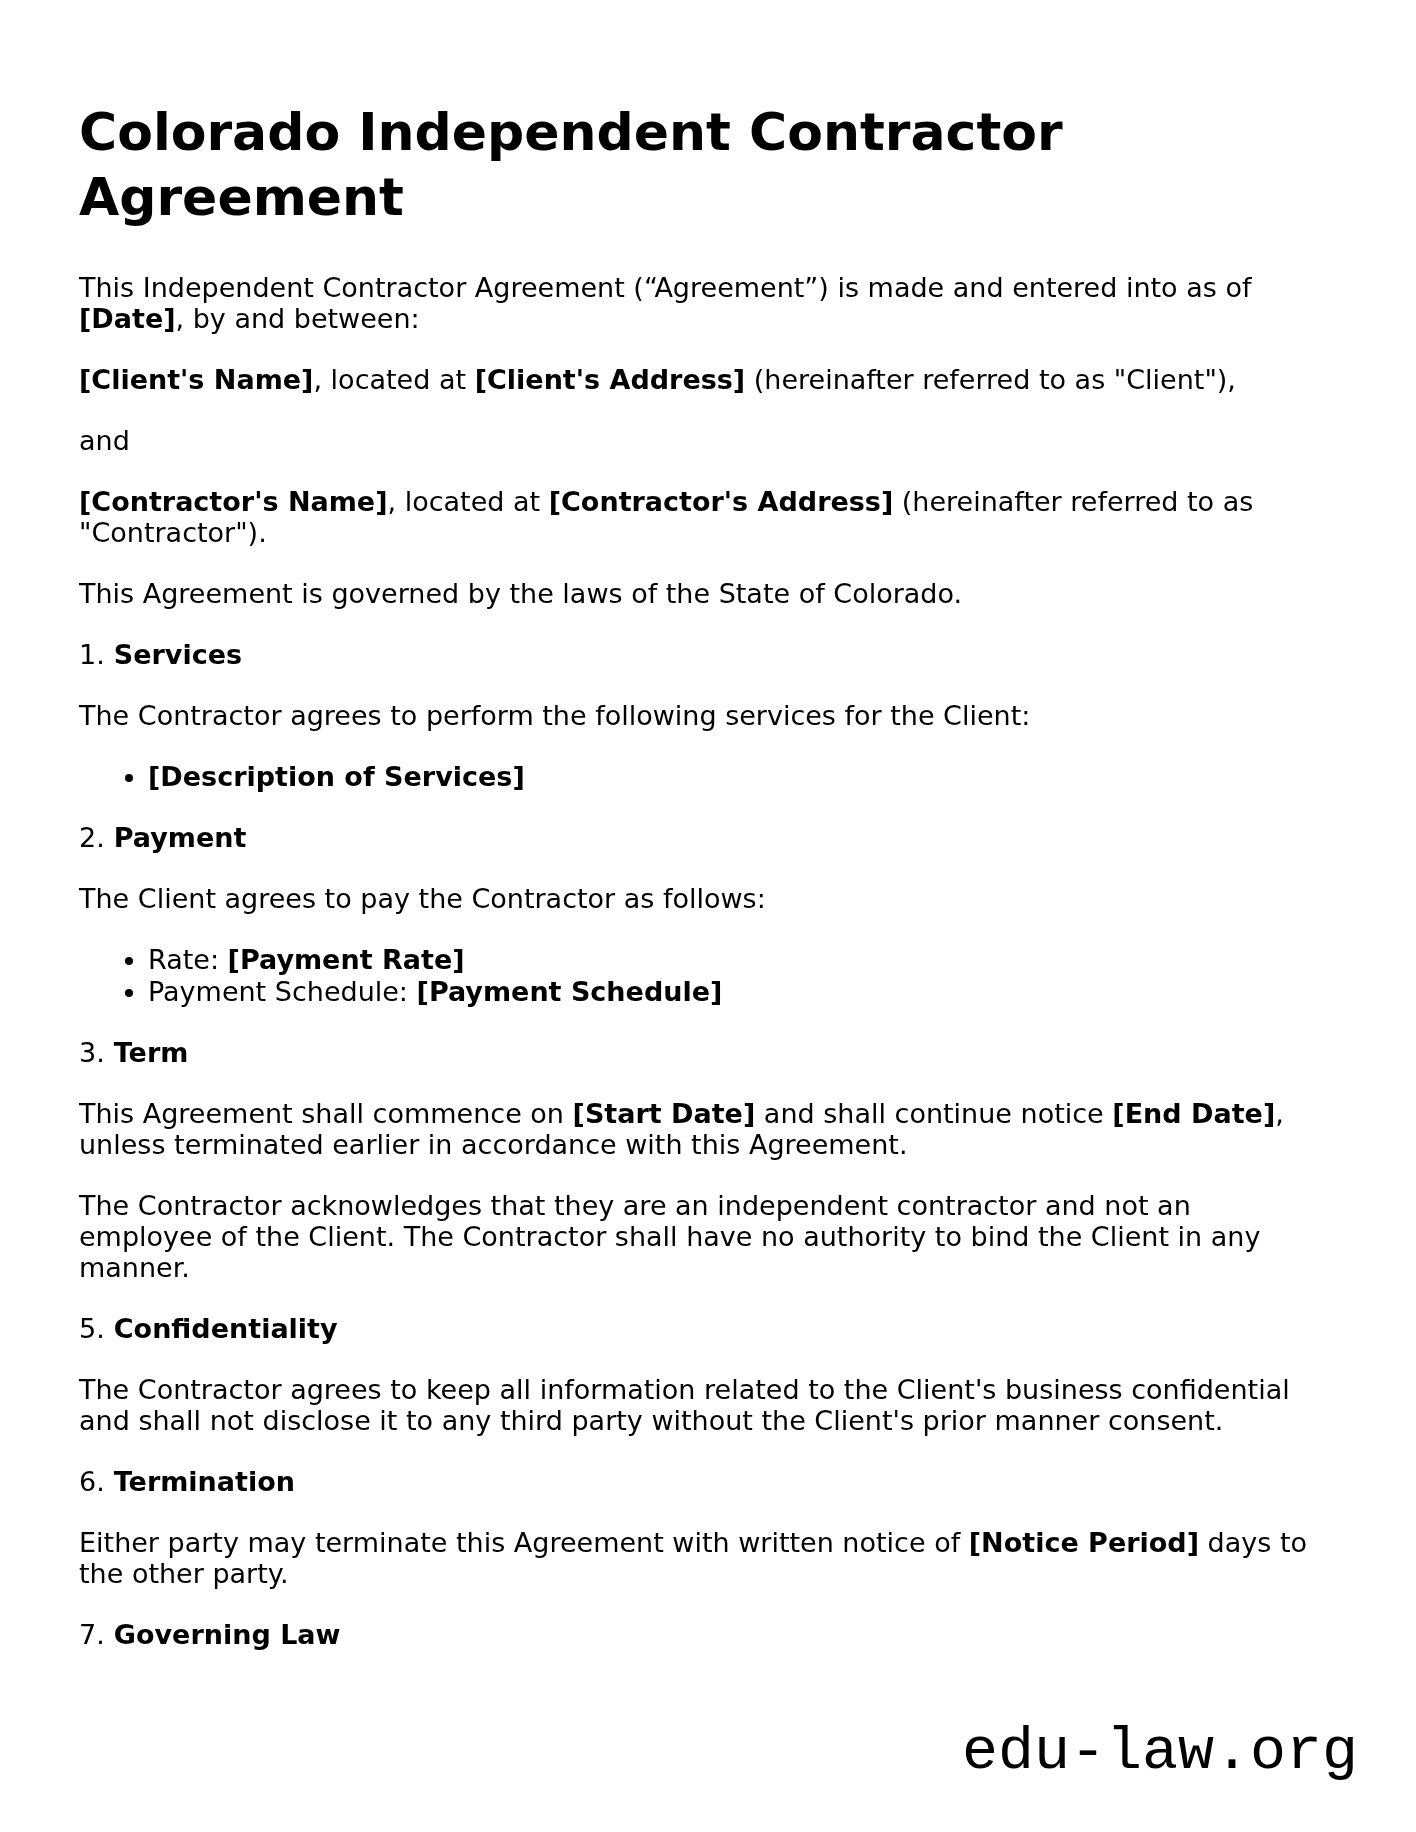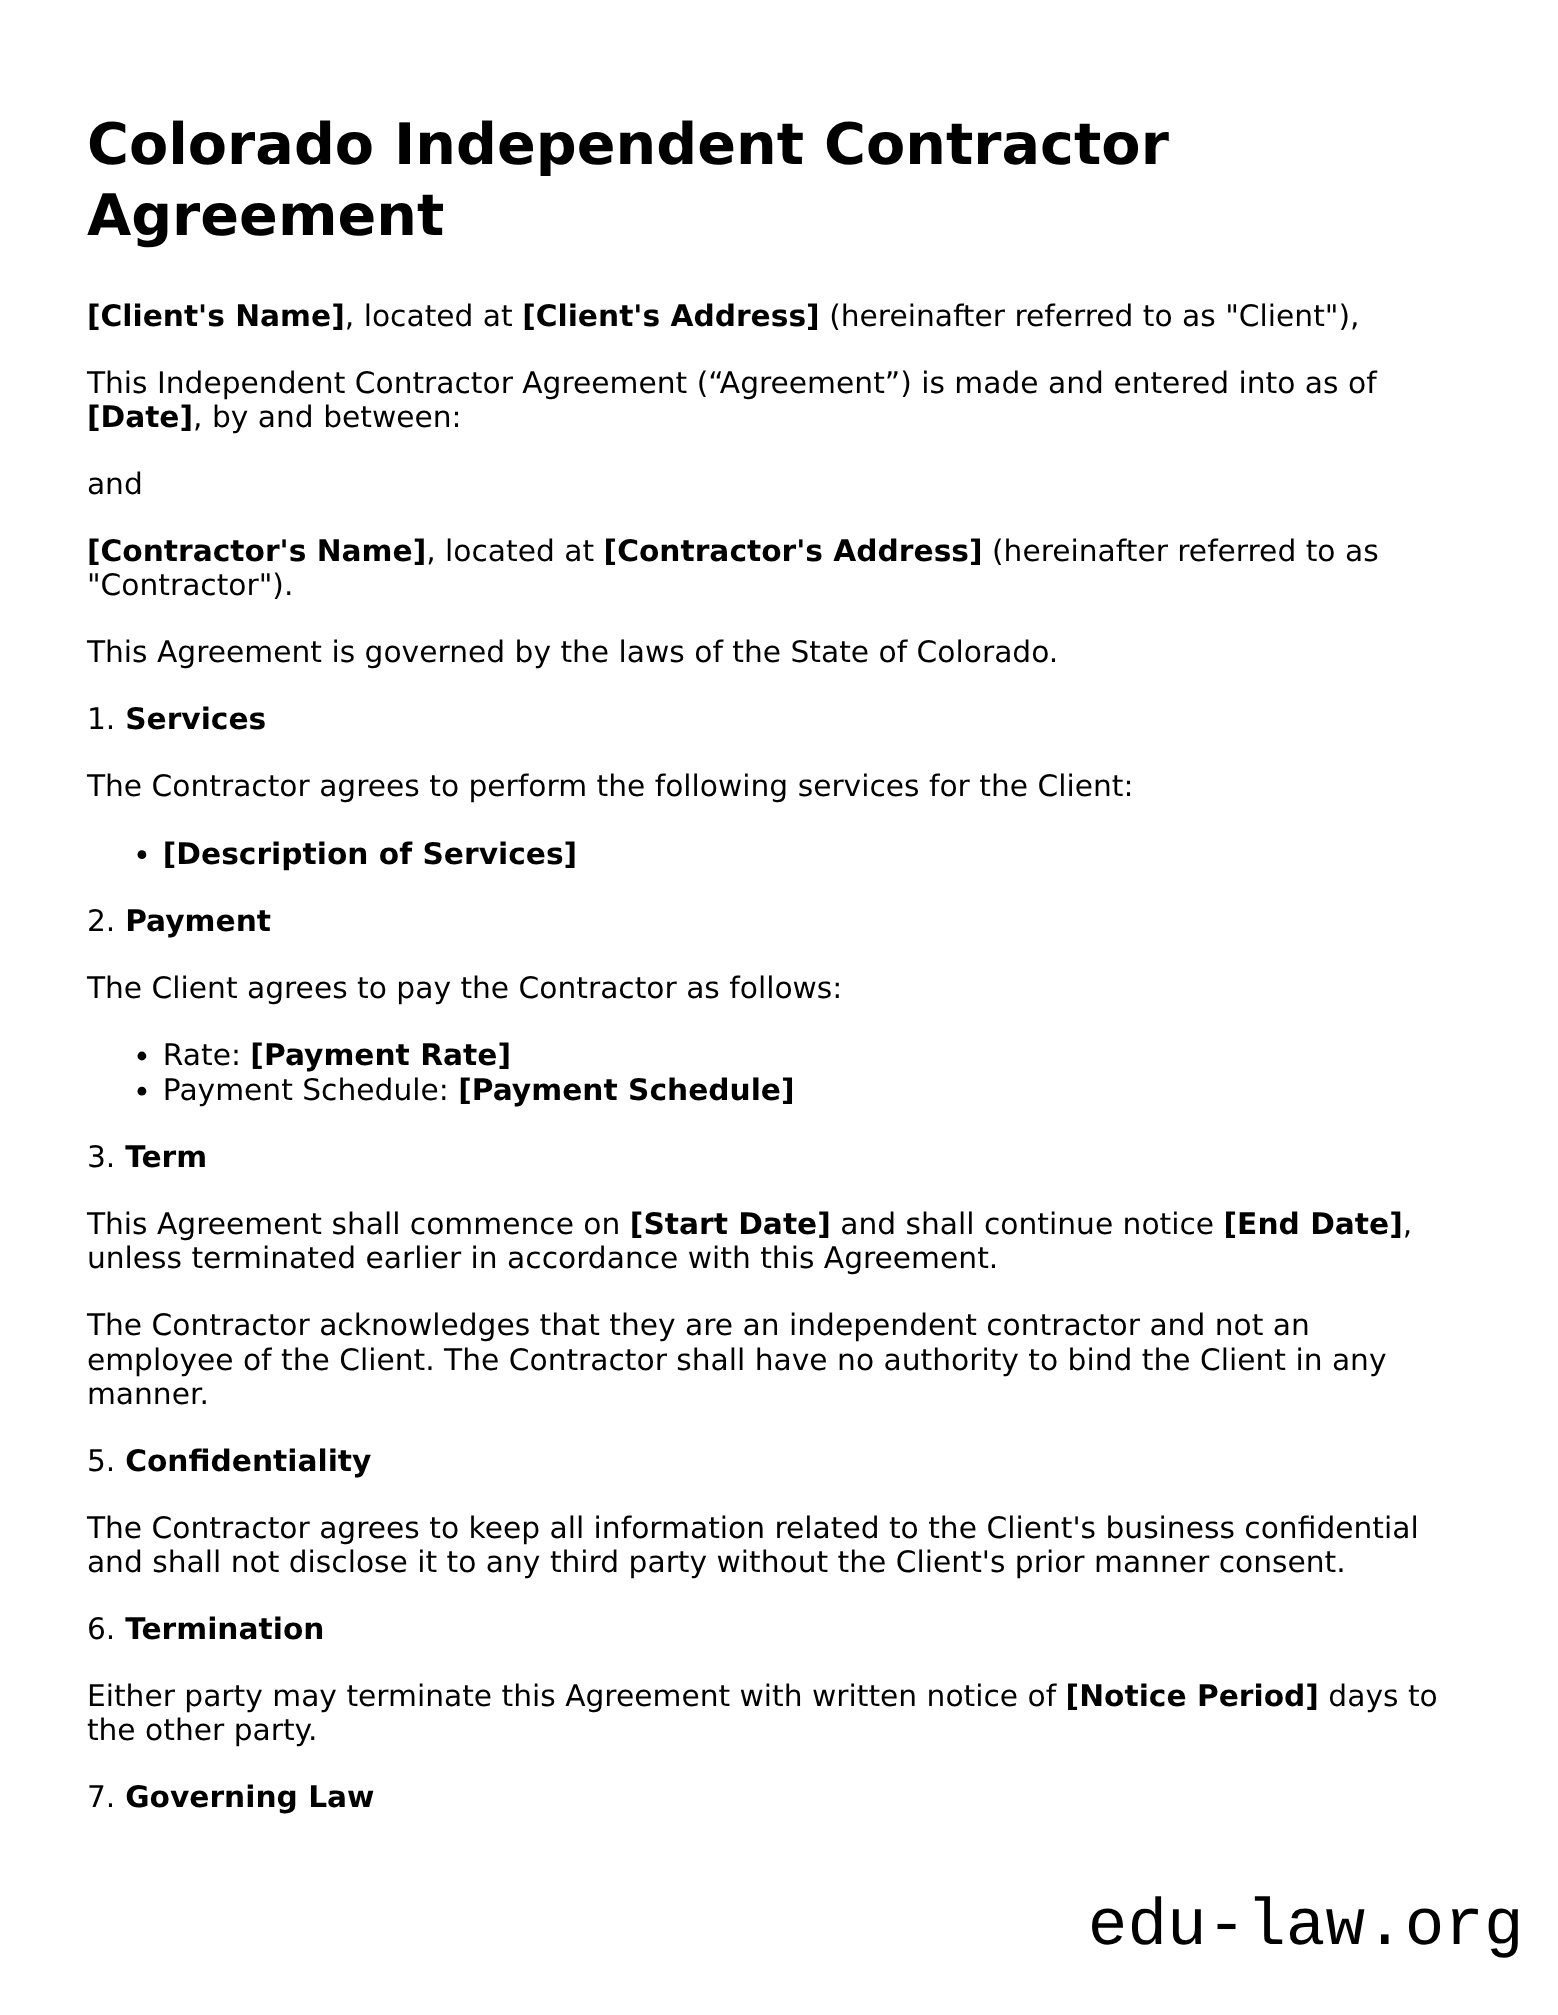--- a/index.html
+++ b/index.html
@@ -36,39 +36,39 @@
     list-style-type: disc;
   }
   ul.bullets li {
     white-space: pre-line;
     margin: 1px 0;
   }
   b, .bold { font-weight: bold; }
   .watermark {
     position: absolute;
     top: 1722px;
-    right: 31px;
+    right: 58px;
     font-family: "Liberation Mono", monospace;
     font-size: 60px;
     line-height: 1;
     color: #000000;
     white-space: nowrap;
   }
 </style>
 </head>
 <body>
 
 <div class="doc">
 
   <h1 class="doc-title">Colorado Independent Contractor
 Agreement</h1>
 
-  <p class="para"><b>[Client's Name]</b><span>, located at </span><b>[Client's Address]</b><span> (hereinafter referred to as "Client"),</span></p>
   <p class="para"><span>This Independent Contractor Agreement (“Agreement”) is made and entered into as of
 </span><b>[Date]</b><span>, by and between:</span></p>
+  <p class="para"><b>[Client's Name]</b><span>, located at </span><b>[Client's Address]</b><span> (hereinafter referred to as "Client"),</span></p>
   <p class="para"><span>and</span></p>
   <p class="para"><b>[Contractor's Name]</b><span>, located at </span><b>[Contractor's Address]</b><span> (hereinafter referred to as
 "Contractor").</span></p>
   <p class="para"><span>This Agreement is governed by the laws of the State of Colorado.</span></p>
 
   <p class="sec-heading"><span class="sec-num">1.</span><b>Services</b></p>
   <p class="para"><span>The Contractor agrees to perform the following services for the Client:</span></p>
   <ul class="bullets">
     <li><b>[Description of Services]</b></li>
   </ul>

